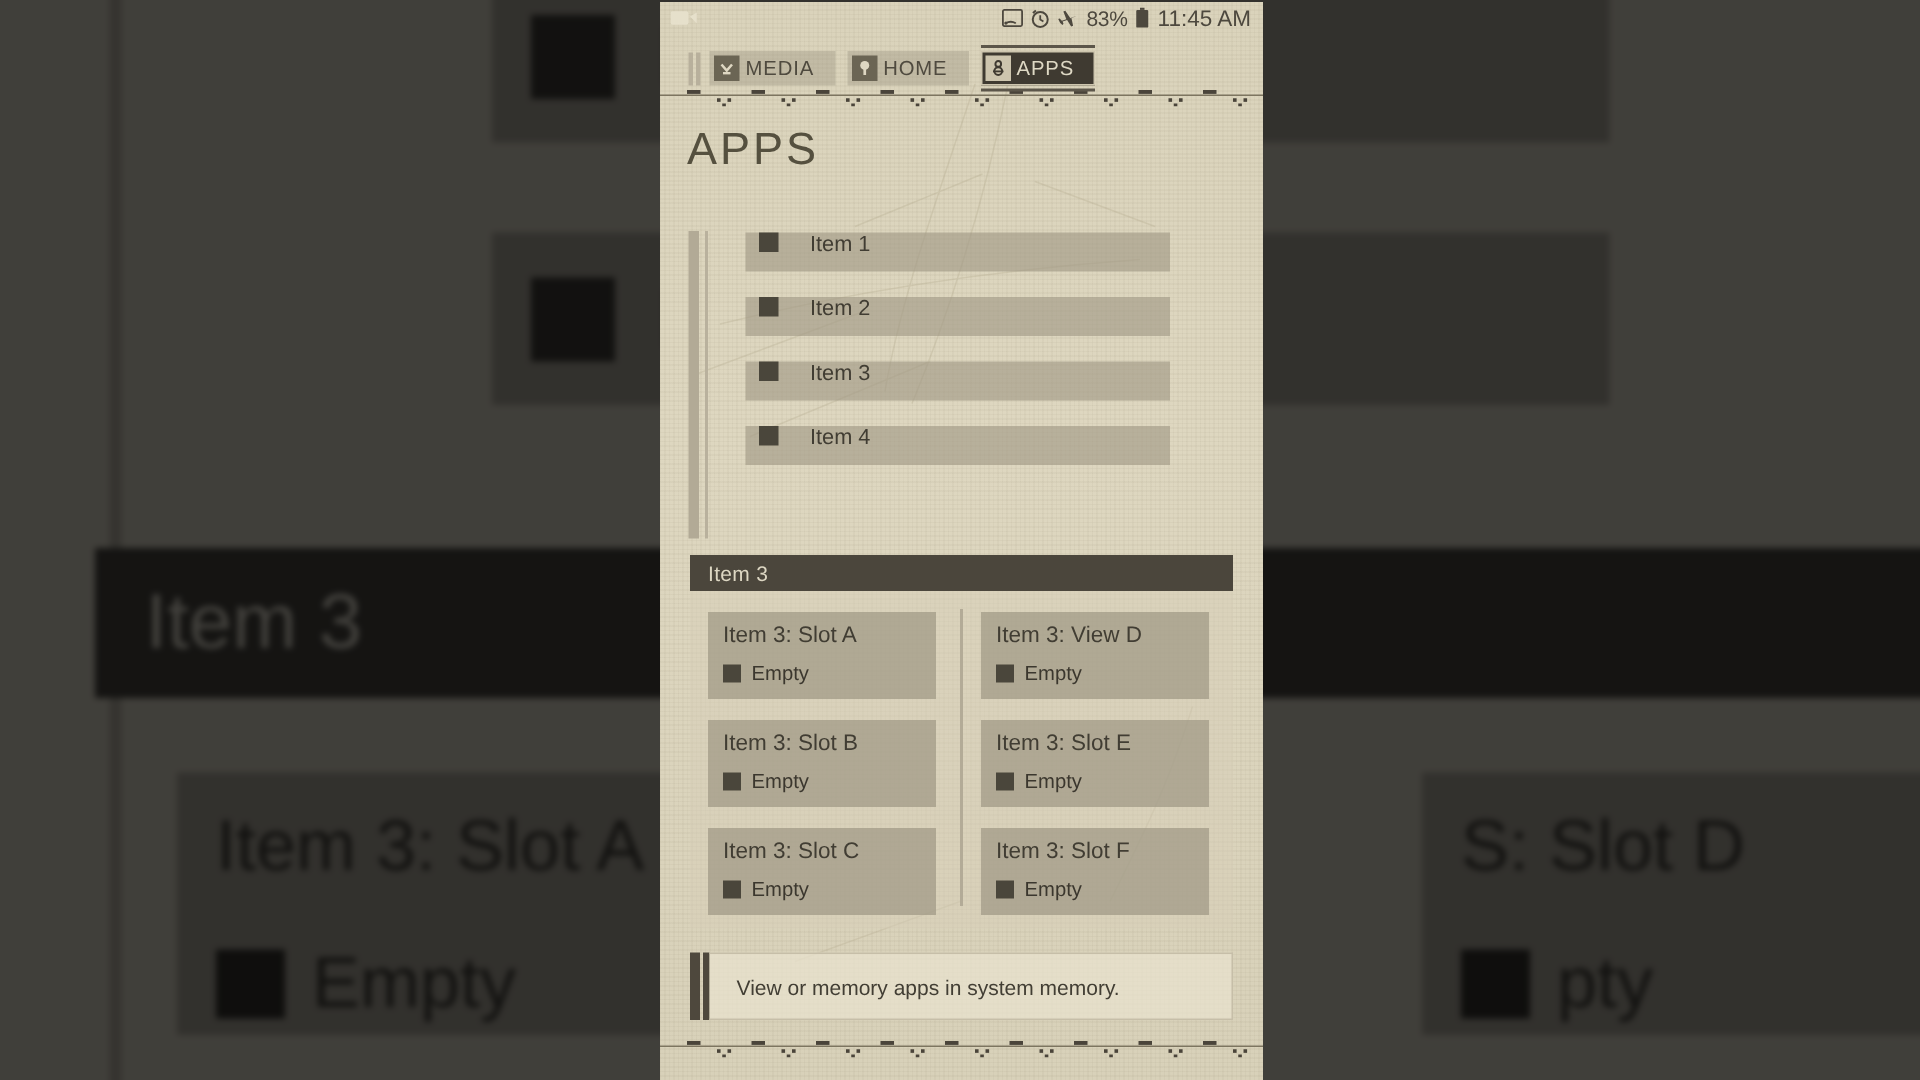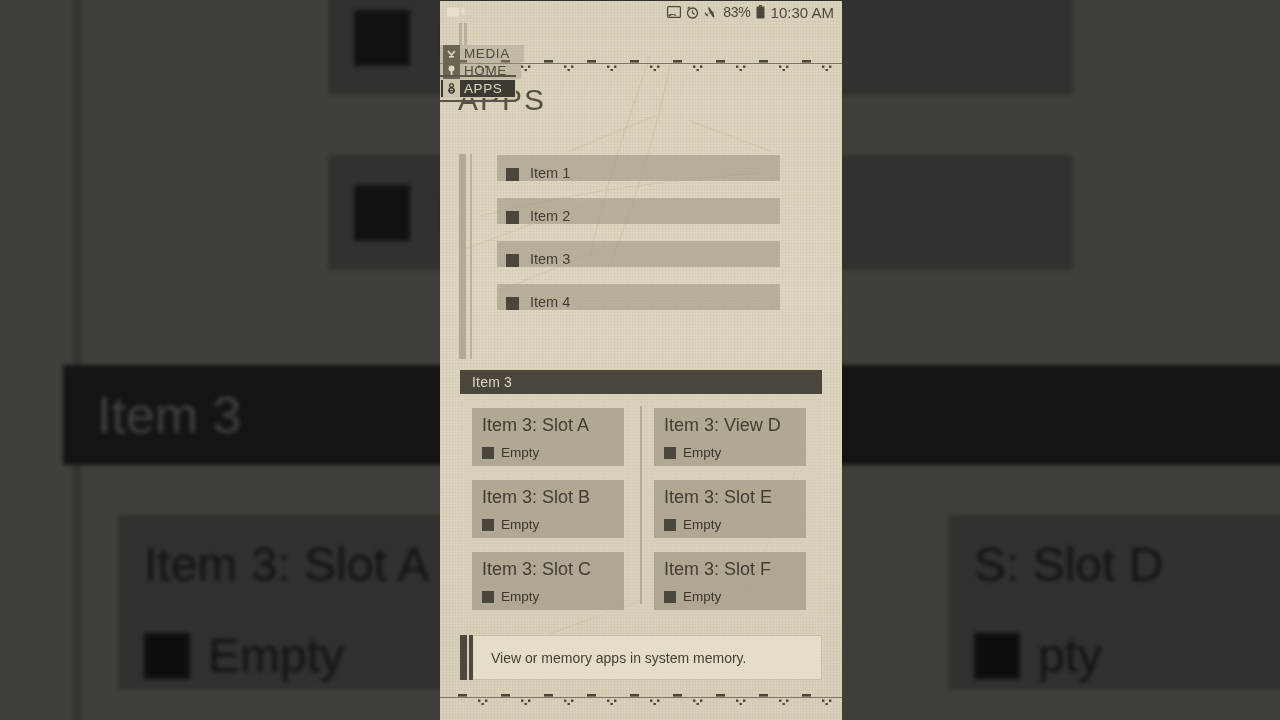--- a/index.html
+++ b/index.html
@@ -133,23 +133,22 @@
   }
   .sb-pct { font-size: 14px; letter-spacing: -0.2px; color: #4d483e; }
   .sb-time { font-size: 15px; color: #4d483e; margin-left: 1px; }
 
   
   .tabbar {
     position: absolute;
     left: 0; top: 22px;
     width: 402px; height: 34px;
     display: flex;
-    align-items: flex-start;
+    align-items: flex-end;
     z-index: 6;
-    flex-direction: column;
   }
   .tab-grip {
     width: 8px; height: 22px;
     margin-left: 19px; margin-right: 6px;
     background:
       linear-gradient(90deg, #b8b09c 0 3px, rgba(0,0,0,0) 3px 5px, #b8b09c 5px 8px);
     flex: none;
   }
   .tab {
     height: 23px;
@@ -232,23 +231,23 @@
     width: 2px; height: 205px;
     background: #b9b19d;
   }
   .list-row {
     position: absolute;
     left: 57px;
     width: 283px;
     height: 26px;
     background: rgba(160,152,133,0.62);
     display: flex;
-    align-items: flex-end;
+    align-items: flex-start;
     padding-left: 9px;
-    gap: 11px;
+    gap: 21px;
   }
   .list-row .sq {
     width: 13px; height: 13px;
     background: #4a463b;
     flex: none;
   }
   .list-row .lbl {
     font-size: 14.5px;
     color: #413d33;
   }
@@ -292,21 +291,21 @@
   .slot-col.left { left: 12px; }
   .slot-col.right { left: 194px; }
   .slot {
     width: 152px;
     height: 58px;
     background: rgba(160,152,133,0.72);
     padding: 7px 10px 0 10px;
     margin-bottom: 14px;
   }
   .slot .sname {
-    font-size: 18px;
+    font-size: 15px;
     color: #413d33;
     white-space: nowrap;
   }
   .slot .sval {
     margin-top: 9px;
     font-size: 13.5px;
     color: #3b372e;
     display: flex;
     align-items: center;
     gap: 7px;
@@ -429,21 +428,21 @@
             <path d="M13 4.6 L8.6 6.1 L5.2 1.2 L3.9 1.6 L5.9 6.9 L2.9 7.9 L1.4 6.4 L0.5 6.7 L1.7 9.1 L3.3 10.6 L4.0 9.8 L3.4 8.3 L6.4 7.3 L9.1 11.6 L10.4 11.2 L9.2 5.6 L13 4.6 Z" fill="#4d483e"></path>
           </svg>
         </span>
         <span class="sb-pct">83%</span>
         <span style="display:inline-flex;">
           <svg width="9" height="14" viewBox="0 0 9 14">
             <rect x="3" y="0" width="3" height="1.6" fill="#4d483e"></rect>
             <rect x="0.5" y="1.6" width="8" height="11.8" rx="0.8" fill="#4d483e"></rect>
           </svg>
         </span>
-        <span class="sb-time">10:30 AM</span>
+        <span class="sb-time">11:45 AM</span>
       </span>
     </div>
 
     <div class="tabbar">
       <span class="tab-grip"></span>
 
       <div class="tab">
         <span class="ticon">
           <svg width="11" height="11" viewBox="0 0 11 11">
             <path d="M2 3 L5.5 7 L9 3" fill="none" stroke="currentColor" stroke-width="1.7"></path>

